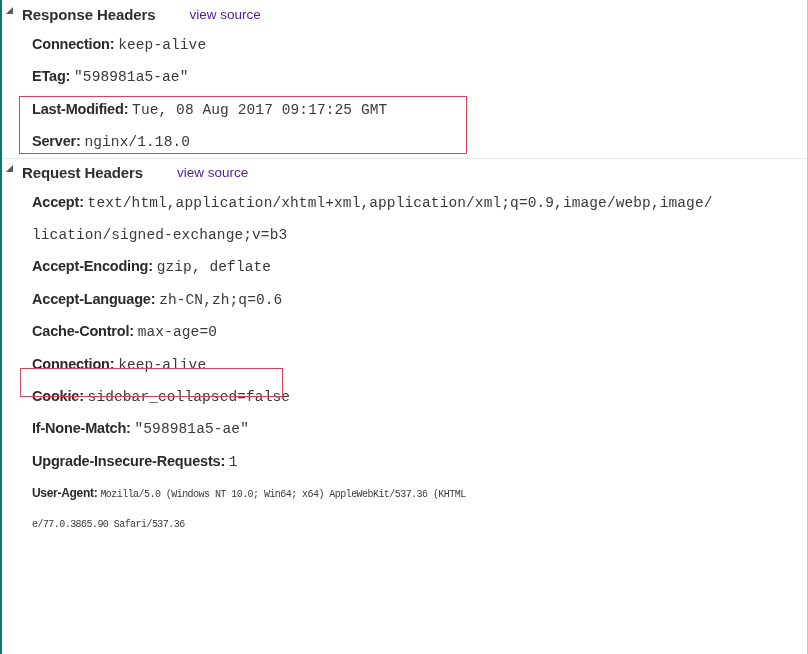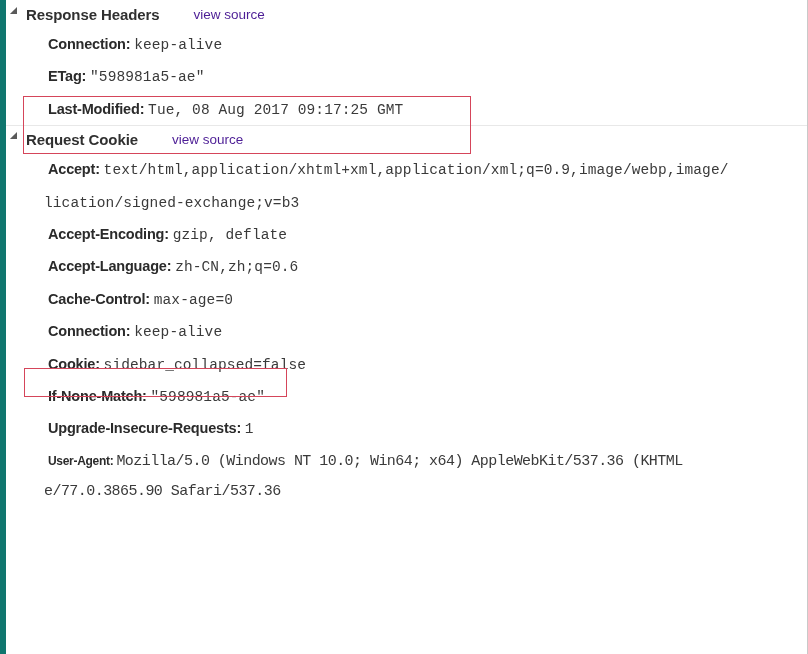--- a/index.html
+++ b/index.html
@@ -11,21 +11,21 @@
   body {
     font-family: "Liberation Sans", sans-serif;
     -webkit-font-smoothing: antialiased;
   }
 
   #panel {
     position: relative;
     width: 808px;
     height: 654px;
     background: #ffffff;
-    border-left: 6px solid #0f766e;
+    border-left: 2px solid #0f766e;
     border-right: 1px solid #c9c9c9;
     box-sizing: border-box;
     overflow: hidden;
   }
 
   
   .section-header {
     position: relative;
     display: flex;
     align-items: center;
@@ -75,43 +75,42 @@
     line-height: 32.4px;
     white-space: nowrap;
     overflow: visible;
   }
   .hname {
     font-family: "Liberation Sans", sans-serif;
     font-weight: bold;
     font-size: 14.5px;
     color: #2b2b2b;
     letter-spacing: -0.2px;
-    margin-left: 12px;
   }
   .hval {
     font-family: "Liberation Mono", monospace;
     font-size: 14.5px;
     color: #3a3a3a;
     letter-spacing: 0.1px;
   }
   .hrow.cont .hval {
-    margin-left: 8px;
+    margin-left: 0;
   }
 
   
   .hrow.small {
     height: 30px;
     line-height: 30px;
   }
   .hrow.small .hname {
     font-size: 12px;
     letter-spacing: -0.3px;
   }
   .hrow.small .hval {
-    font-size: 15px;
+    font-size: 10px;
     letter-spacing: -0.55px;
   }
 
   
   .redbox {
     position: absolute;
     border: 1.6px solid #d5455a;
     box-sizing: border-box;
     pointer-events: none;
   }
@@ -145,25 +144,29 @@
       <span class="hval">keep-alive</span>
     </div>
     <div class="hrow">
       <span class="hname">ETag: </span>
       <span class="hval">"598981a5-ae"</span>
     </div>
     <div class="hrow">
       <span class="hname">Last-Modified: </span>
       <span class="hval">Tue, 08 Aug 2017 09:17:25 GMT</span>
     </div>
+    <div class="hrow">
+      <span class="hname">Server: </span>
+      <span class="hval">nginx/1.18.0</span>
+    </div>
   </div>
 
   <div class="section-header with-divider">
     <span class="disclosure"></span>
-    <span class="section-title">Request Cookie</span>
+    <span class="section-title">Request Headers</span>
     <span class="view-source">view source</span>
   </div>
 
   <div class="rows">
     <div class="hrow">
       <span class="hname">Accept: </span>
       <span class="hval">text/html,application/xhtml+xml,application/xml;q=0.9,image/webp,image/</span>
     </div>
     <div class="hrow cont">
       <span class="hval">lication/signed-exchange;v=b3</span>

